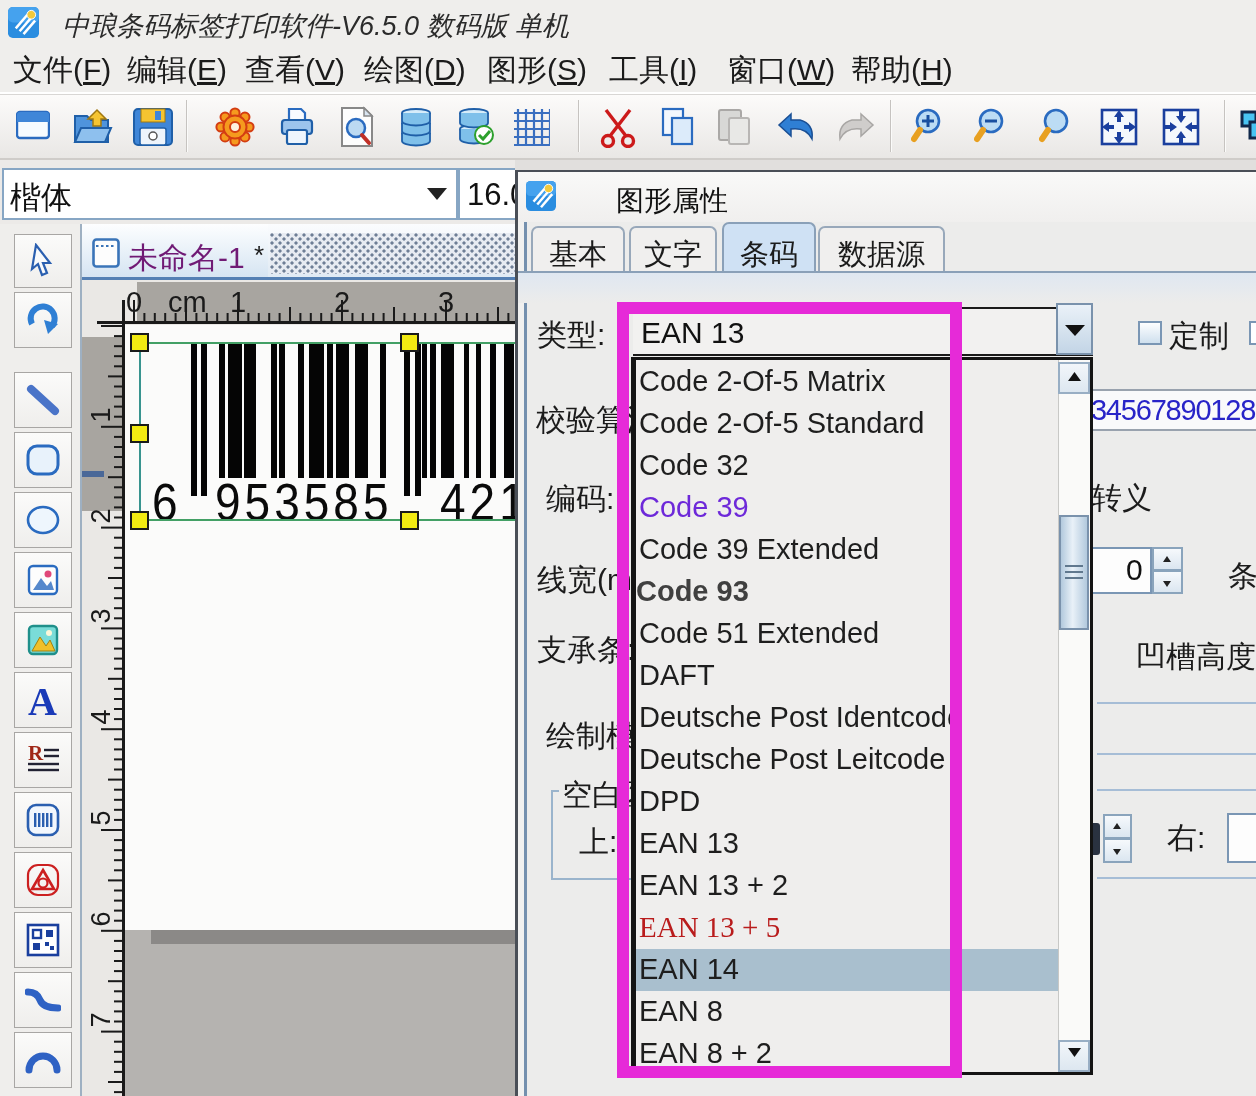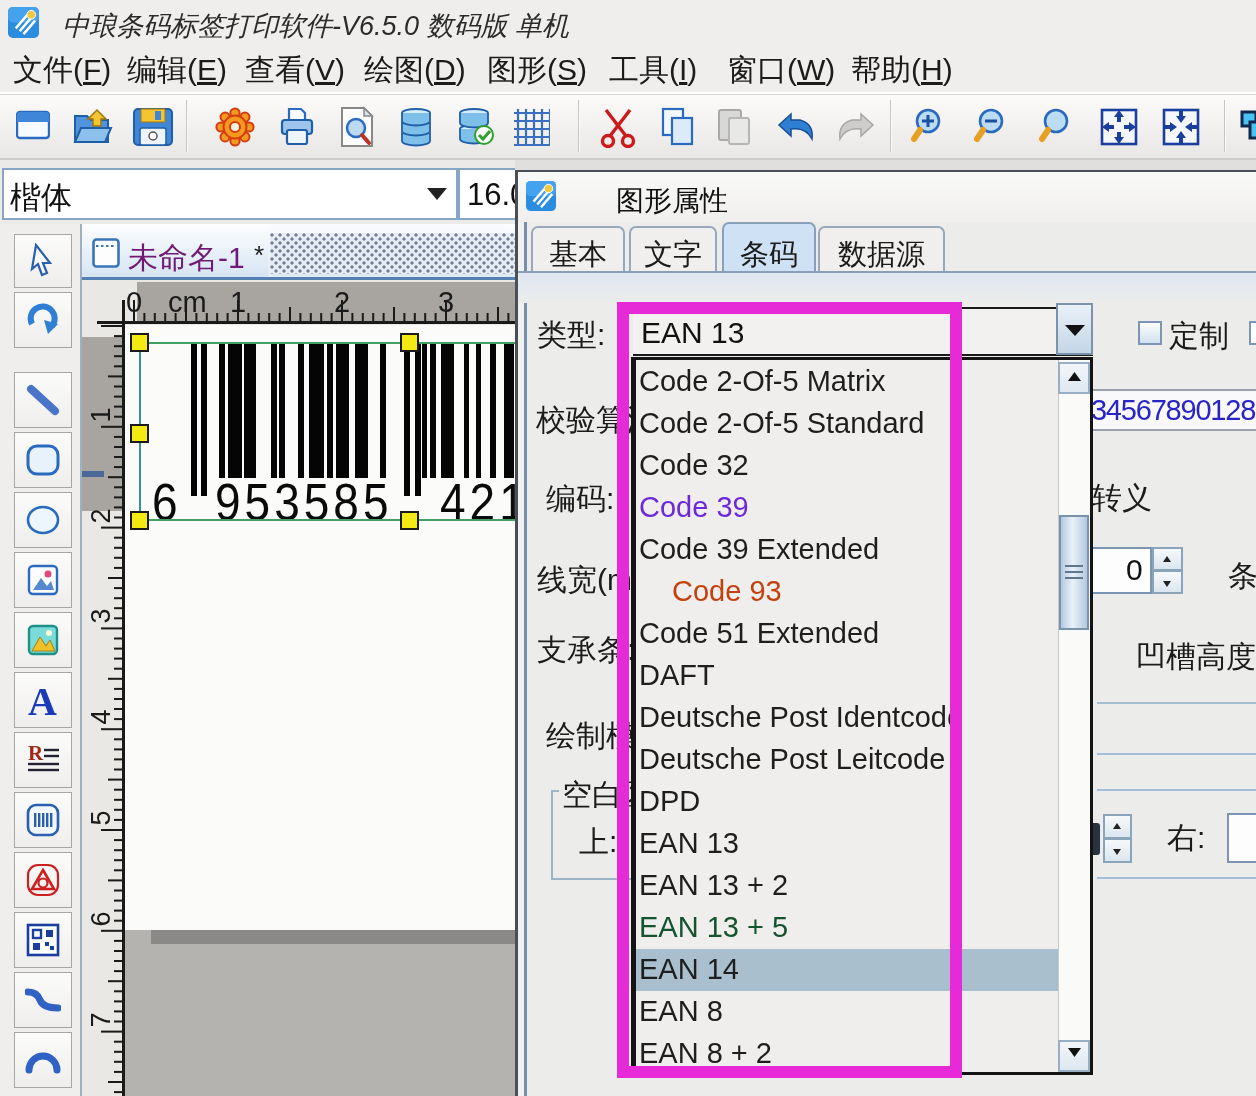--- a/index.html
+++ b/index.html
@@ -497,29 +497,29 @@
     <path d="M1 1 L9 1 L5 7 Z" fill="#222"></path>
   </svg>
 <div style="position:absolute;left:1167px;top:818px;font-size:30px;color:#1b1b1b;white-space:nowrap;">右:</div>
 <div style="position:absolute;left:1227px;top:813px;width:29px;height:50px;background:#fdfdfd;border:2px solid #7a96b4;border-right:none;"></div>
 <div style="position:absolute;left:631px;top:357px;width:462px;height:718px;background:#efeeed;border:3px solid #141414;border-left-width:5px;"></div>
 <div style="position:absolute;left:639px;top:365px;font-size:29px;color:#1e1e1e;white-space:nowrap;">Code 2-Of-5 Matrix</div>
 <div style="position:absolute;left:639px;top:407px;font-size:29px;color:#1e1e1e;white-space:nowrap;">Code 2-Of-5 Standard</div>
 <div style="position:absolute;left:639px;top:449px;font-size:29px;color:#1e1e1e;white-space:nowrap;">Code 32</div>
 <div style="position:absolute;left:639px;top:491px;font-size:29px;color:#6d28d9;white-space:nowrap;">Code 39</div>
 <div style="position:absolute;left:639px;top:533px;font-size:29px;color:#1e1e1e;white-space:nowrap;">Code 39 Extended</div>
-<div style="position:absolute;left:672px;top:575px;font-size:29px;color:#c2410c;white-space:nowrap;">Code 93</div>
+<div style="position:absolute;left:636px;top:575px;font-size:29px;color:#404040;white-space:nowrap;font-weight:bold;">Code 93</div>
 <div style="position:absolute;left:639px;top:617px;font-size:29px;color:#1e1e1e;white-space:nowrap;">Code 51 Extended</div>
 <div style="position:absolute;left:639px;top:659px;font-size:29px;color:#1e1e1e;white-space:nowrap;">DAFT</div>
 <div style="position:absolute;left:639px;top:701px;font-size:29px;color:#1e1e1e;white-space:nowrap;">Deutsche Post Identcode</div>
 <div style="position:absolute;left:639px;top:743px;font-size:29px;color:#1e1e1e;white-space:nowrap;">Deutsche Post Leitcode</div>
 <div style="position:absolute;left:639px;top:785px;font-size:29px;color:#1e1e1e;white-space:nowrap;">DPD</div>
 <div style="position:absolute;left:639px;top:827px;font-size:29px;color:#1e1e1e;white-space:nowrap;">EAN 13</div>
 <div style="position:absolute;left:639px;top:869px;font-size:29px;color:#1e1e1e;white-space:nowrap;">EAN 13 + 2</div>
-<div style="position:absolute;left:639px;top:911px;font-size:29px;color:#14532d;white-space:nowrap;">EAN 13 + 5</div>
+<div style="position:absolute;left:639px;top:911px;font-size:29px;color:#b91c1c;white-space:nowrap;font-family:Liberation Serif, serif;">EAN 13 + 5</div>
 <div style="position:absolute;left:636px;top:949px;width:422px;height:42px;background:#a9bfce;"></div>
 <div style="position:absolute;left:639px;top:953px;font-size:29px;color:#1e1e1e;white-space:nowrap;">EAN 14</div>
 <div style="position:absolute;left:639px;top:995px;font-size:29px;color:#1e1e1e;white-space:nowrap;">EAN 8</div>
 <div style="position:absolute;left:639px;top:1037px;font-size:29px;color:#1e1e1e;white-space:nowrap;">EAN 8 + 2</div>
 <div style="position:absolute;left:1058px;top:360px;width:32px;height:712px;background:#fafaf9;border-left:1px solid #c8c8c6;"></div>
 <div style="position:absolute;left:1058px;top:362px;width:32px;height:32px;background:linear-gradient(#f2f6fa,#dde7f0);border:2px solid #98aec4;"></div>
 <svg style="position:absolute;left:1066px;top:370px" width="17" height="13" viewBox="0 0 17 13">
     <path d="M2 11 L15 11 L8.5 2 Z" fill="#111"></path>
   </svg>
 <div style="position:absolute;left:1058px;top:1040px;width:32px;height:32px;background:linear-gradient(#f2f6fa,#dde7f0);border:2px solid #98aec4;"></div>

